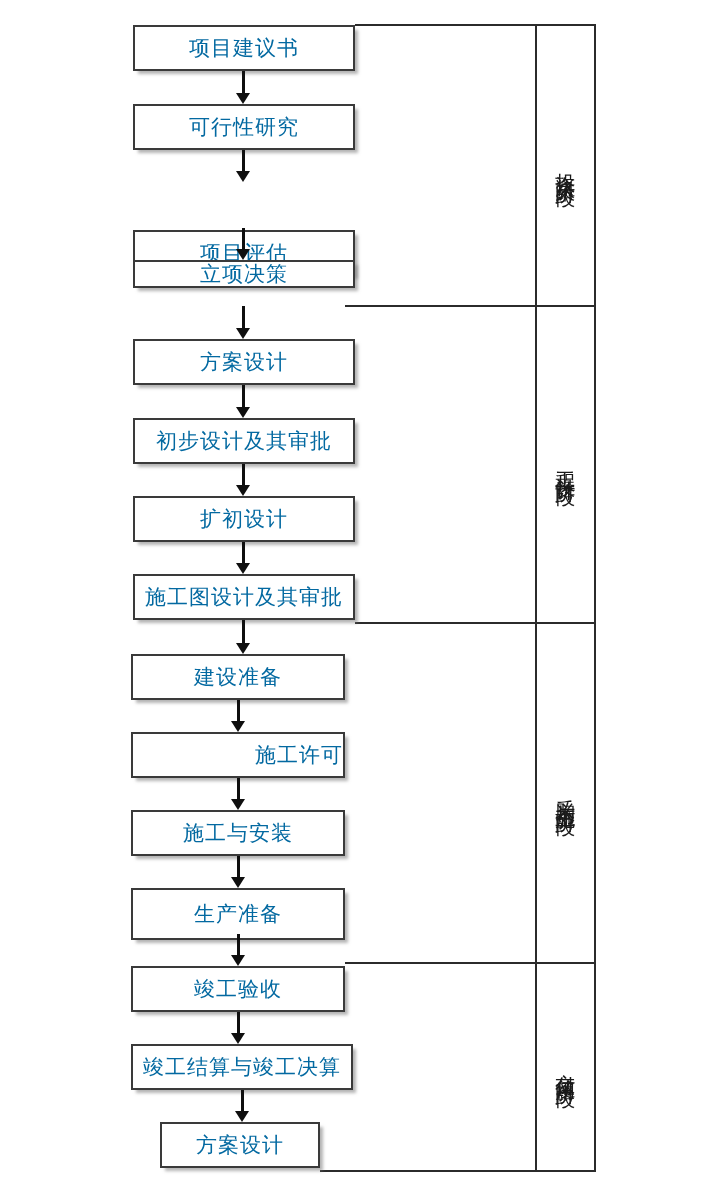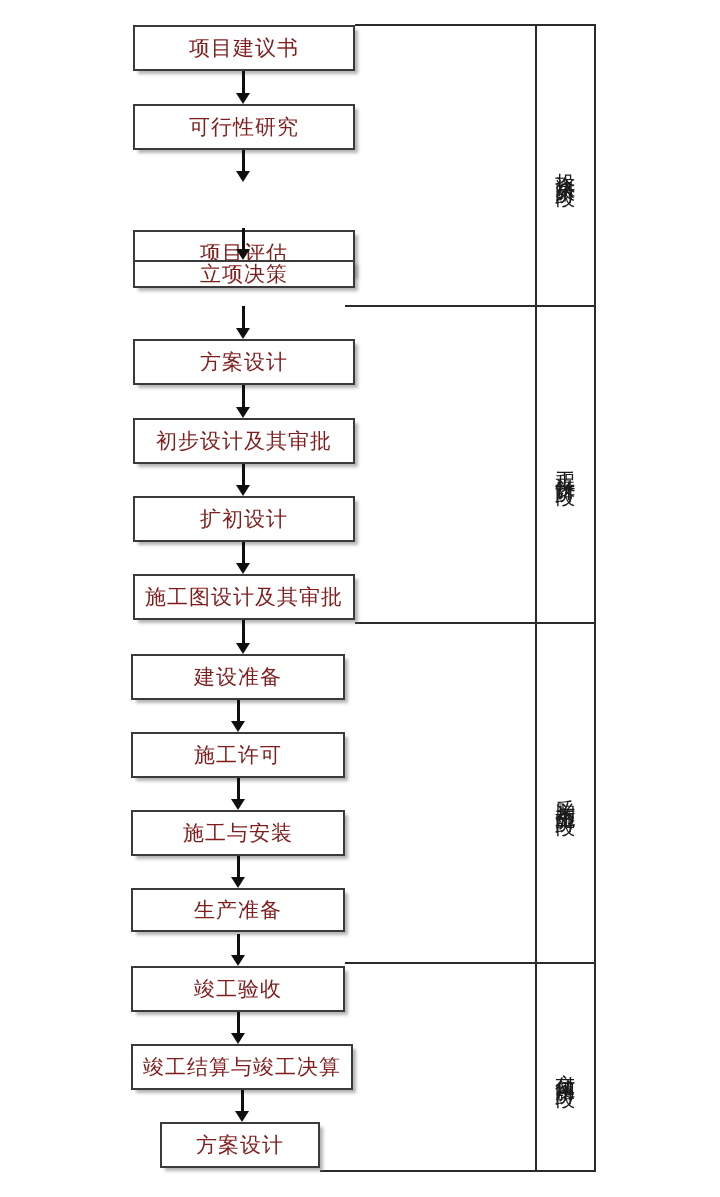--- a/index.html
+++ b/index.html
@@ -40,21 +40,21 @@
     background: #ffffff;
     box-shadow: 4px 4px 3px -1px rgba(120,120,120,0.55);
     display: flex;
     align-items: center;
     justify-content: center;
   }
   .node-label {
     font-family: "DejaVu Serif", "Liberation Serif", serif;
     font-size: 21px;
     line-height: 1;
-    color: #7f1d1d;
+    color: #0369a1;
     letter-spacing: 1px;
     white-space: nowrap;
   }
 
   
   .arrow {
     position: absolute;
   }
   .arrow-shaft {
     position: absolute;
@@ -174,37 +174,37 @@
   </div>
 
   <div class="node" style="left:131px; top:654px; width:214px; height:46px;">
     <span class="node-label">建设准备</span>
   </div>
   <div class="arrow" style="left:231px; top:700px; width:14px; height:32px;">
     <div class="arrow-shaft" style="height:21px;"></div>
     <div class="arrow-head"></div>
   </div>
 
-  <div class="node" style="left:131px; top:732px; width:214px; height:46px;">
+  <div class="node" style="left:131px; top:732px; width:214px; height:46px;justify-content:flex-end;">
     <span class="node-label">施工许可</span>
   </div>
   <div class="arrow" style="left:231px; top:778px; width:14px; height:32px;">
     <div class="arrow-shaft" style="height:21px;"></div>
     <div class="arrow-head"></div>
   </div>
 
   <div class="node" style="left:131px; top:810px; width:214px; height:46px;">
     <span class="node-label">施工与安装</span>
   </div>
   <div class="arrow" style="left:231px; top:856px; width:14px; height:32px;">
     <div class="arrow-shaft" style="height:21px;"></div>
     <div class="arrow-head"></div>
   </div>
 
-  <div class="node" style="left:131px; top:888px; width:214px; height:44px;">
+  <div class="node" style="left:131px; top:888px; width:214px; height:52px;">
     <span class="node-label">生产准备</span>
   </div>
   <div class="arrow" style="left:231px; top:934px; width:14px; height:32px;">
     <div class="arrow-shaft" style="height:21px;"></div>
     <div class="arrow-head"></div>
   </div>
 
   <div class="node" style="left:131px; top:966px; width:214px; height:46px;">
     <span class="node-label">竣工验收</span>
   </div>

